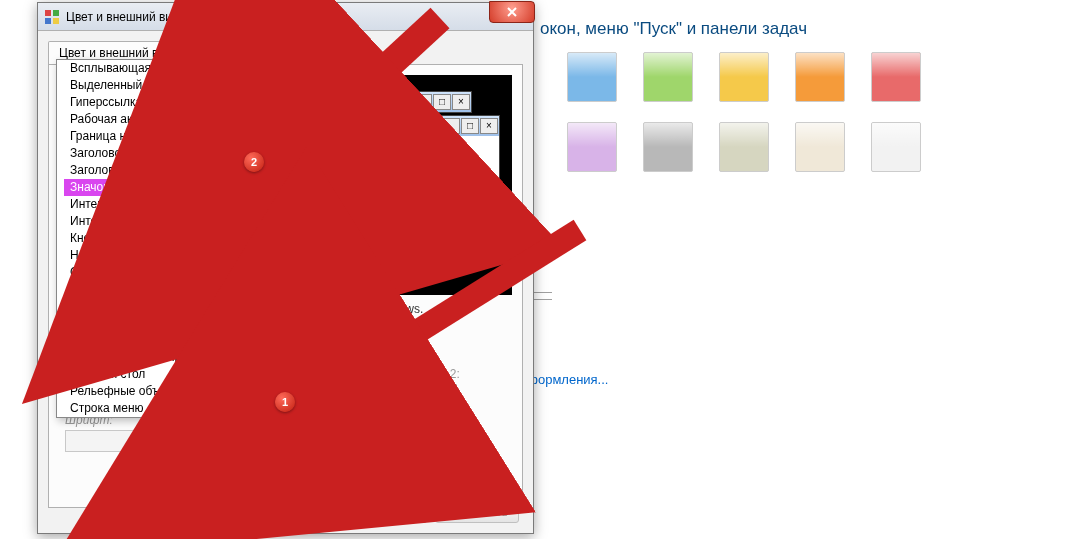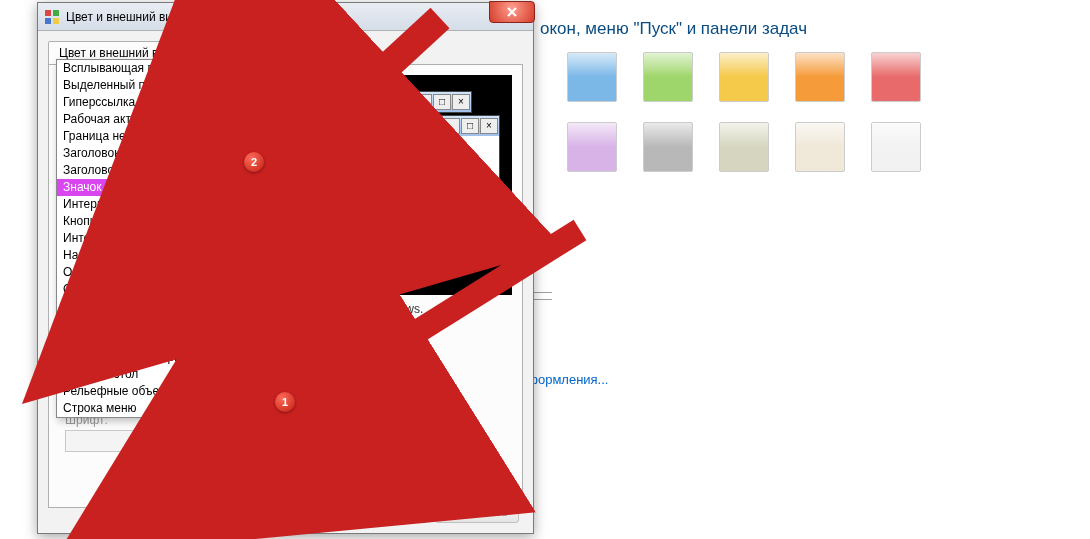--- a/index.html
+++ b/index.html
@@ -53,21 +53,21 @@
   .font-row { position: absolute; top: 348px; left: 16px; right: 16px; display: flex; align-items: flex-end; gap: 8px; }
   .dropdown.long { width: 220px; background: #f4f4f4; border-color: #c8c8c8; color: #999; }
   .btn-square { width: 24px; height: 22px; border: 1px solid #c0c0c0; background: #f4f4f4; color: #999; font-size: 12px; text-align: center; line-height: 20px; }
   .btn-square.i { font-style: italic; }
 
   .dialog-buttons { position: absolute; bottom: 10px; right: 14px; display: flex; gap: 8px; }
   .btn { min-width: 70px; height: 23px; padding: 0 10px; border: 1px solid #888; border-radius: 3px; background: linear-gradient(#fefefe,#e4e4e4); font-size: 12px; cursor: pointer; }
   .btn.default { border-color: #2f6aa8; box-shadow: 0 0 0 1px #9ec2e8 inset; }
   .btn.disabled { color: #999; border-color: #c0c0c0; }
 
-  .listbox { position: absolute; top: 59px; left: 56px; width: 237px; background: #fff; border: 1px solid #888; z-index: 40; box-shadow: 2px 3px 8px rgba(0,0,0,.25); }
+  .listbox { position: absolute; top: 59px; left: 56px; width: 237px; background: #fff; border: 1px solid #888; z-index: 40; box-shadow: 2px 3px 8px rgba(0,0,0,.25); padding-left: 7px; }
   .listbox .item { padding: 1px 6px; font-size: 12px; cursor: default; line-height: 15px; }
   .listbox .item.selected { background: #d946ef; color: #fff; }
 
   .arrow { position: absolute; z-index: 60; }
   .arrow svg { overflow: visible; }
   .marker { position: absolute; z-index: 70; width: 20px; height: 20px; border-radius: 50%; background: radial-gradient(circle at 35% 30%, #ff6a5a, #c21f10); color: #fff; font-size: 11px; font-weight: bold; display: flex; align-items: center; justify-content: center; box-shadow: 0 1px 3px rgba(0,0,0,.4); }
 </style>
 </head>
 <body>
 
@@ -154,29 +154,29 @@
             </div>
           </div>
       </div>
       <div class="col">
         <div class="lbl">Цвет 1:</div>
         <div class="colordrop">
             <div class="sw"></div>
           </div>
       </div>
       <div class="col">
-        <div class="lbl dis">Цвет 2:</div>
+        <div class="lbl dis">Шрифт 2:</div>
         <div class="colordrop dis">
             <div class="sw"></div>
           </div>
       </div>
     </div>
 
     <div class="font-row">
-      <div class="col" style="flex:0 0 auto;">
+      <div class="col" style="flex:0 0 auto;font-style:italic;">
         <div class="lbl dis">Шрифт:</div>
         <div class="dropdown long"></div>
       </div>
       <div class="col">
         <div class="lbl dis">Размер:</div>
         <div class="spinner">
             <div class="txt"></div>
             <div class="arrows">
               <div>▲</div>
               <div>▼</div>
@@ -210,22 +210,22 @@
 <div class="listbox" id="listbox">
     <div class="item">Всплывающая подсказка</div>
     <div class="item">Выделенный пункт меню</div>
     <div class="item">Гиперссылка</div>
     <div class="item">Рабочая активного окна</div>
     <div class="item">Граница неактивного пункт</div>
     <div class="item">Заголовок активного задач</div>
     <div class="item">Заголовок неактивного окна</div>
     <div class="item selected">Значок</div>
     <div class="item">Интервал между значками (верт.)</div>
+    <div class="item">Интервал между значками (гор.)</div>
     <div class="item">Кнопки управления окном</div>
-    <div class="item">Интервал между значками (гор.)</div>
     <div class="item">Название панели</div>
     <div class="item">Окно</div>
     <div class="item">Обрамление</div>
     <div class="item">Окно сообщения</div>
     <div class="item">Отключенный объект</div>
     <div class="item">Полоса прокрутки</div>
     <div class="item">Рабочая область приложения</div>
     <div class="item">Рабочий стол</div>
     <div class="item">Рельефные объекты</div>
     <div class="item">Строка меню</div>

